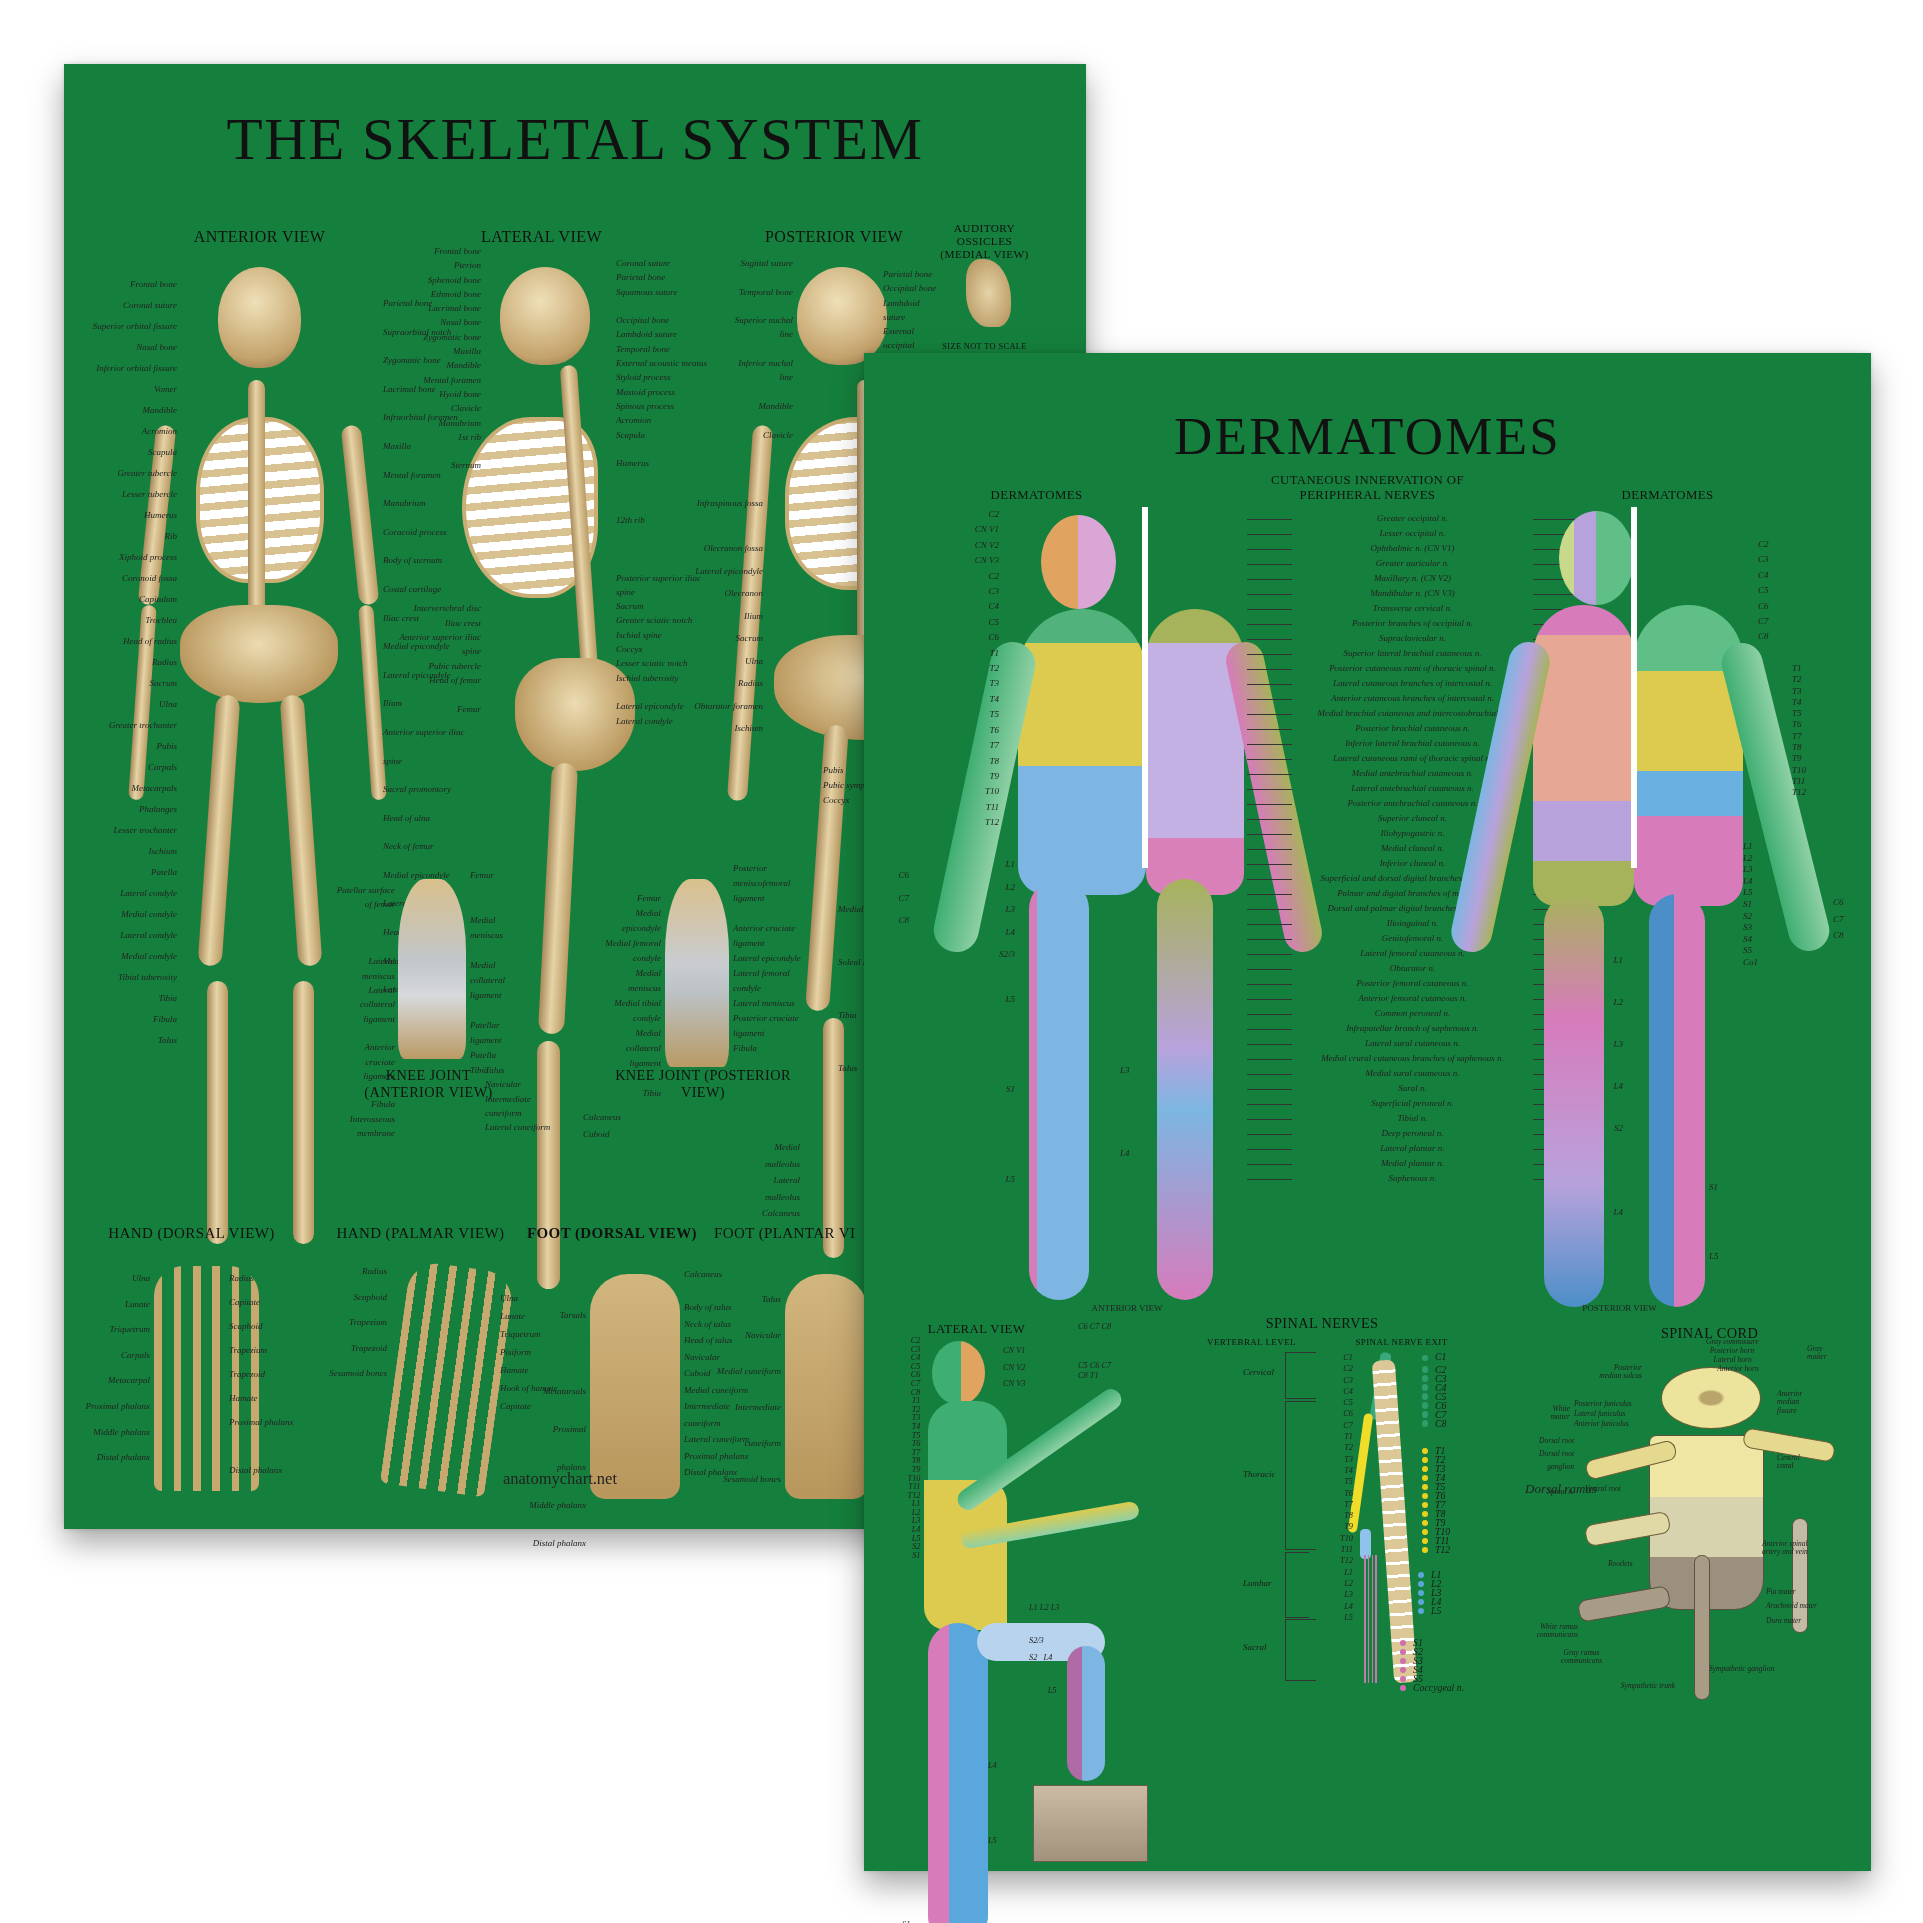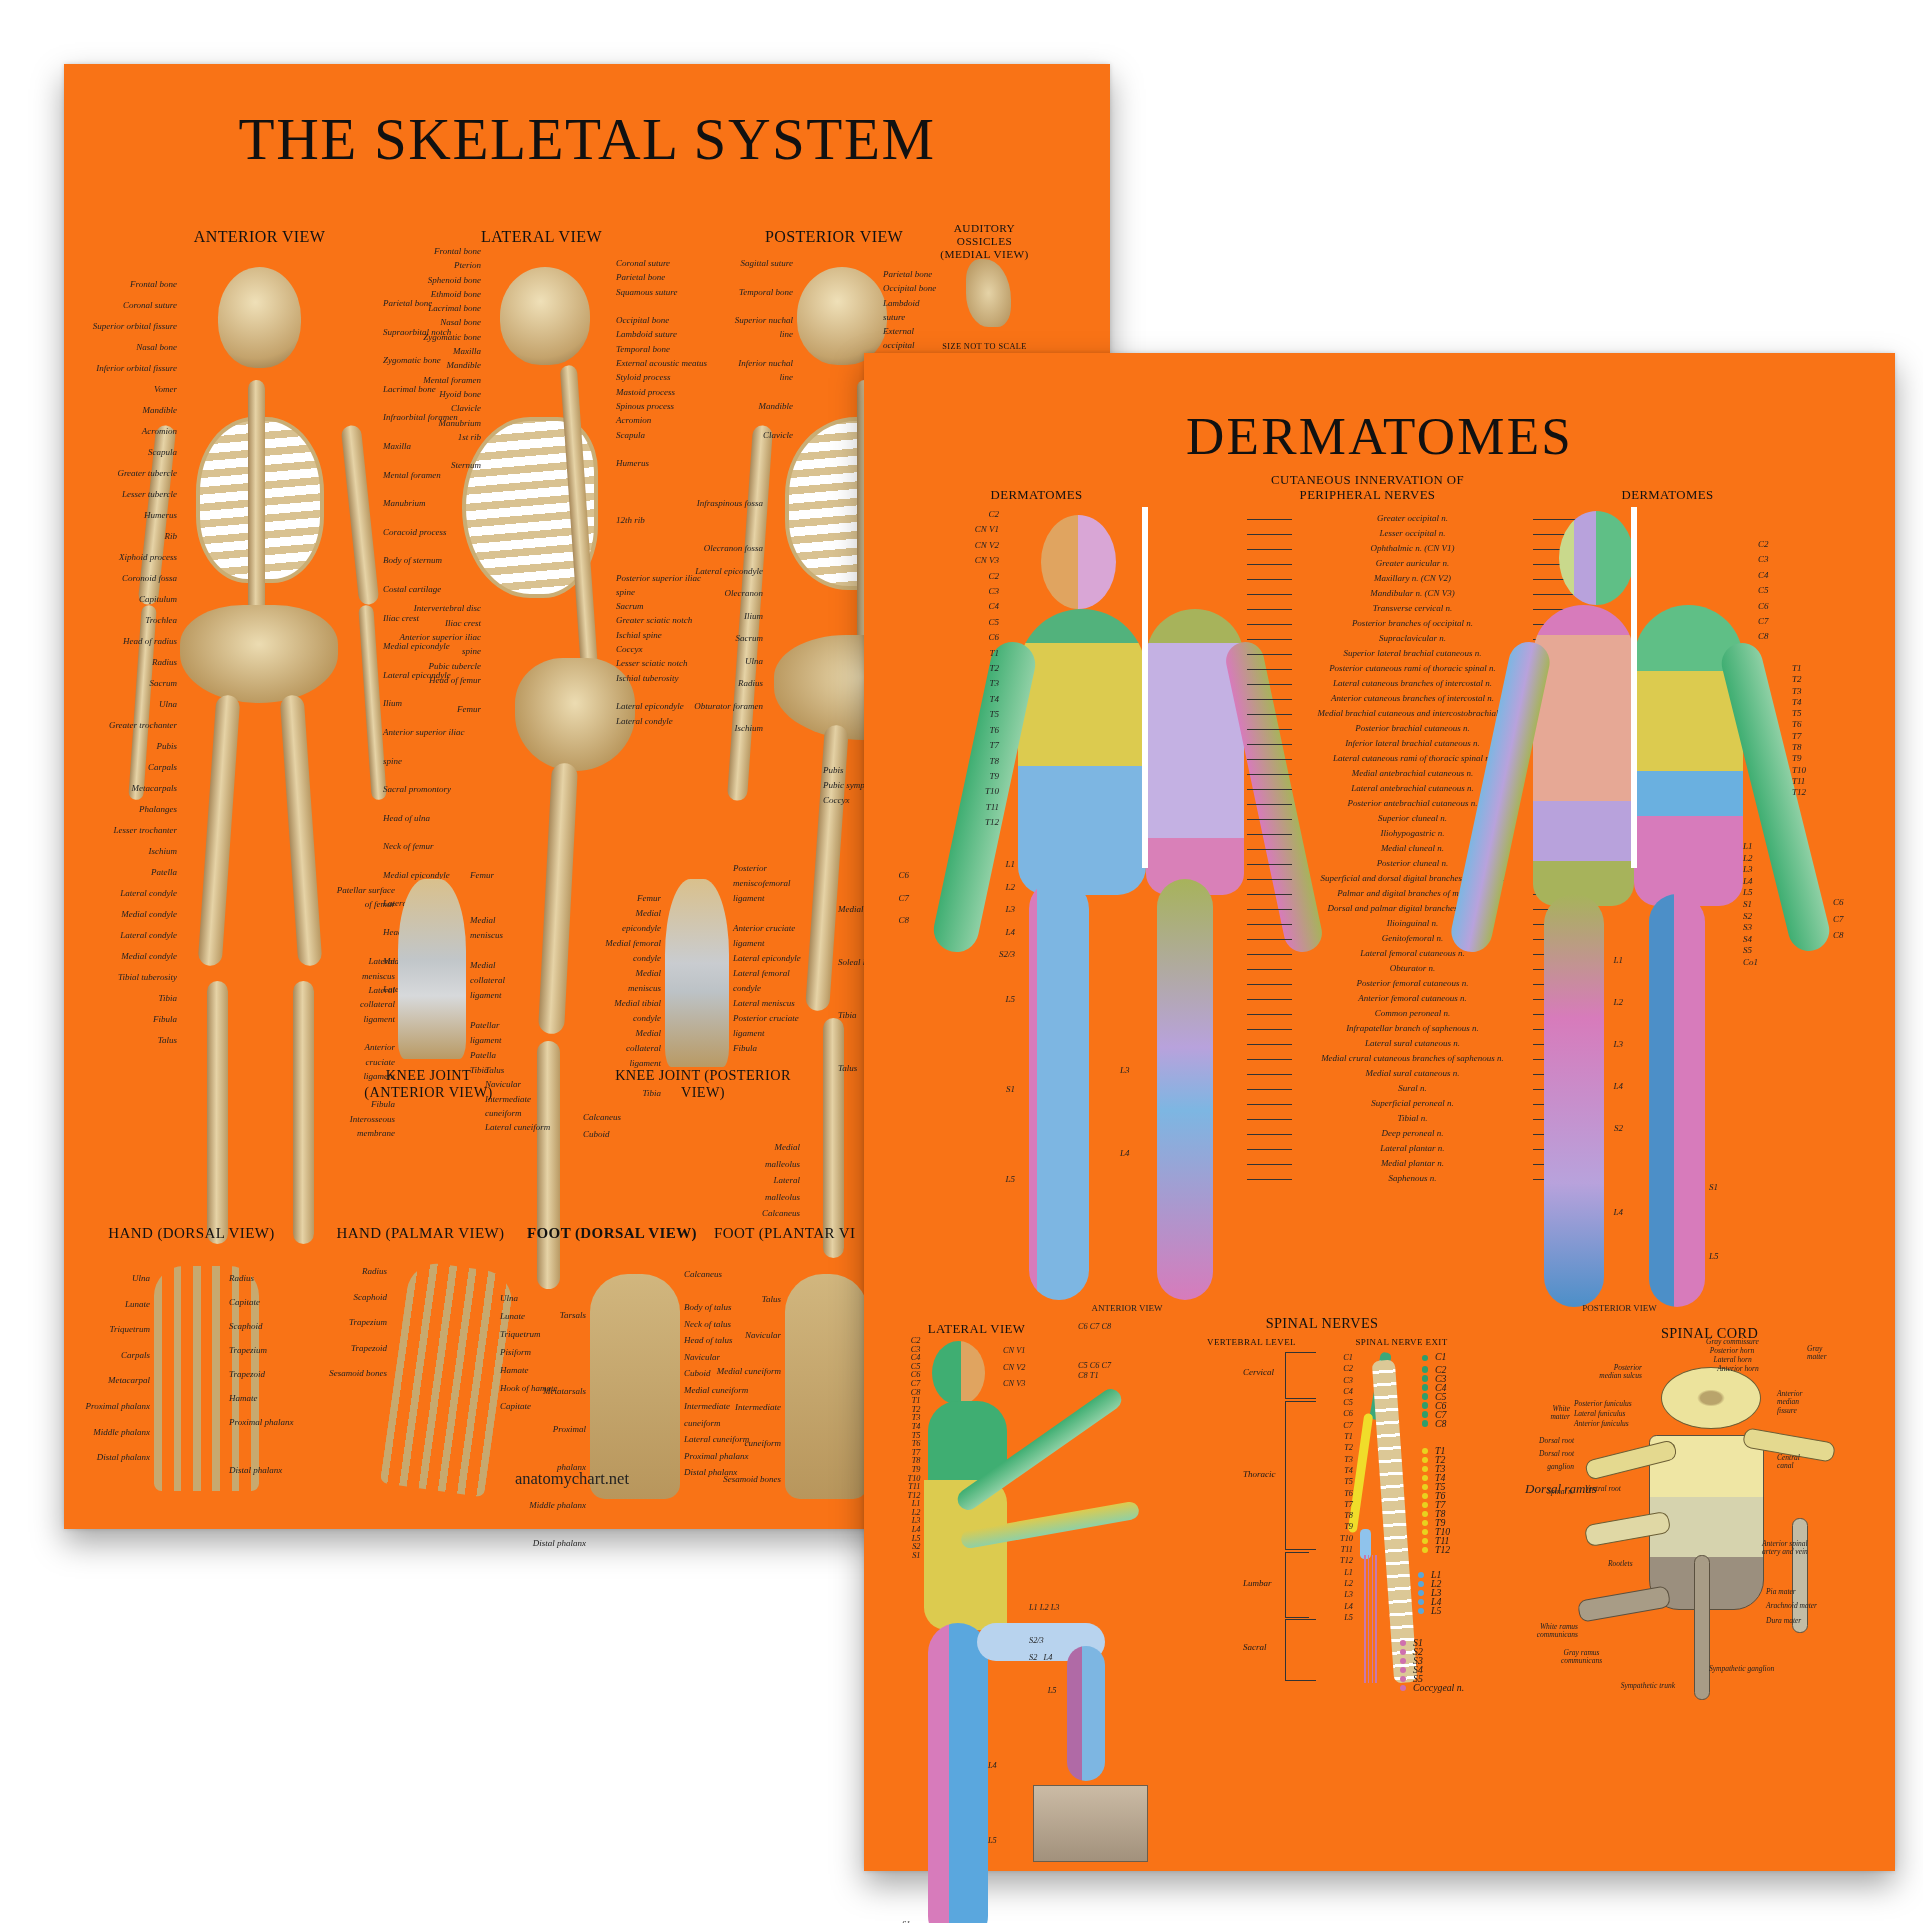--- a/index.html
+++ b/index.html
@@ -1,17 +1,17 @@
 <!DOCTYPE html>
 <html style="font-size:12px"><head>
 <meta charset="utf-8">
 <style>
   html,body{margin:0;padding:0;}
   body{width:1924px;height:1924px;background:#ffffff;position:relative;overflow:hidden;font-family:"Liberation Serif","DejaVu Serif",serif;color:#1a1a1a;}
-  .poster{position:absolute;background:#f97316;box-shadow:0 13.5px 30px rgba(0,0,0,0.35), 0 0 4.5px rgba(0,0,0,0.15);padding-left:24px;}
+  .poster{position:absolute;background:#15803d;box-shadow:0 13.5px 30px rgba(0,0,0,0.35), 0 0 4.5px rgba(0,0,0,0.15);}
   #skeletal{left:64px;top:64px;width:1022px;height:1465px;}
   #derm{left:864px;top:353px;width:1007px;height:1518px;}
   .title{position:absolute;left:0;right:0;text-align:center;font-family:"Liberation Serif","DejaVu Serif",serif;letter-spacing:1.5px;color:#111;}
   .h2{position:absolute;font-size:16px;text-align:center;letter-spacing:0.4px;color:#111;}
   .lbl{position:absolute;font-style:italic;font-size:9px;line-height:9.8px;color:#222;white-space:nowrap;}
   .lbl.r{text-align:right;}
   .lbl.c{text-align:center;}
   .bone{position:absolute;background:linear-gradient(90deg,#a8895a,#e6d3a6 45%,#b99a64);border-radius:30px;}
   .skull{position:absolute;border-radius:50% 50% 45% 45%;background:radial-gradient(circle at 45% 35%,#efe0b8,#c4a36c 70%,#8c6d3f);}
   .ribcage{position:absolute;border-radius:45% 45% 40% 40%;background:repeating-linear-gradient(175deg,#d9c291 0 7.5px,#fff 7.5px 16.5px);border:4.5px solid #c9ad74;}
@@ -214,21 +214,21 @@
     <div class="nerve">Medial brachial cutaneous and intercostobrachial n.</div>
     <div class="nerve">Posterior brachial cutaneous n.</div>
     <div class="nerve">Inferior lateral brachial cutaneous n.</div>
     <div class="nerve">Lateral cutaneous rami of thoracic spinal n.</div>
     <div class="nerve">Medial antebrachial cutaneous n.</div>
     <div class="nerve">Lateral antebrachial cutaneous n.</div>
     <div class="nerve">Posterior antebrachial cutaneous n.</div>
     <div class="nerve">Superior cluneal n.</div>
     <div class="nerve">Iliohypogastric n.</div>
     <div class="nerve">Medial cluneal n.</div>
-    <div class="nerve">Posterior cluneal n.</div>
+    <div class="nerve">Inferior cluneal n.</div>
     <div class="nerve">Superficial and dorsal digital branches of radial n.</div>
     <div class="nerve">Palmar and digital branches of median n.</div>
     <div class="nerve">Dorsal and palmar digital branches of ulnar n.</div>
     <div class="nerve">Ilioinguinal n.</div>
     <div class="nerve">Genitofemoral n.</div>
     <div class="nerve">Lateral femoral cutaneous n.</div>
     <div class="nerve">Obturator n.</div>
     <div class="nerve">Posterior femoral cutaneous n.</div>
     <div class="nerve">Anterior femoral cutaneous n.</div>
     <div class="nerve">Common peroneal n.</div>

